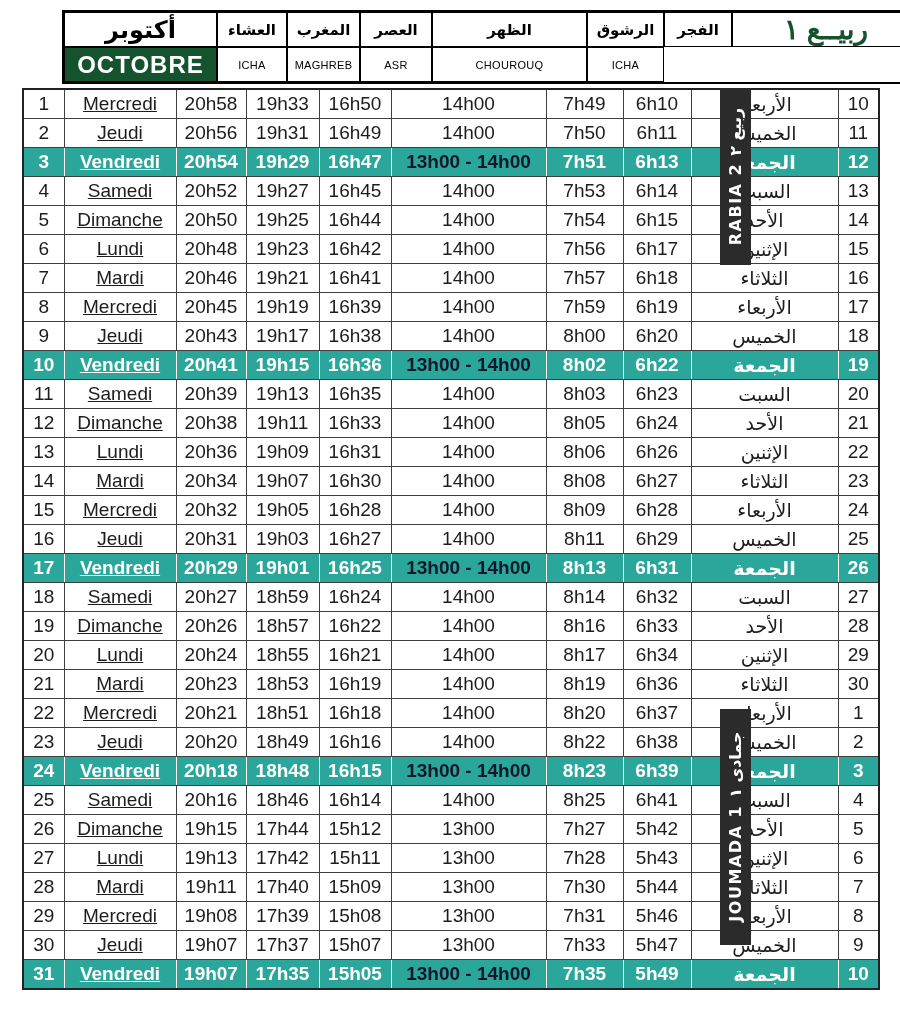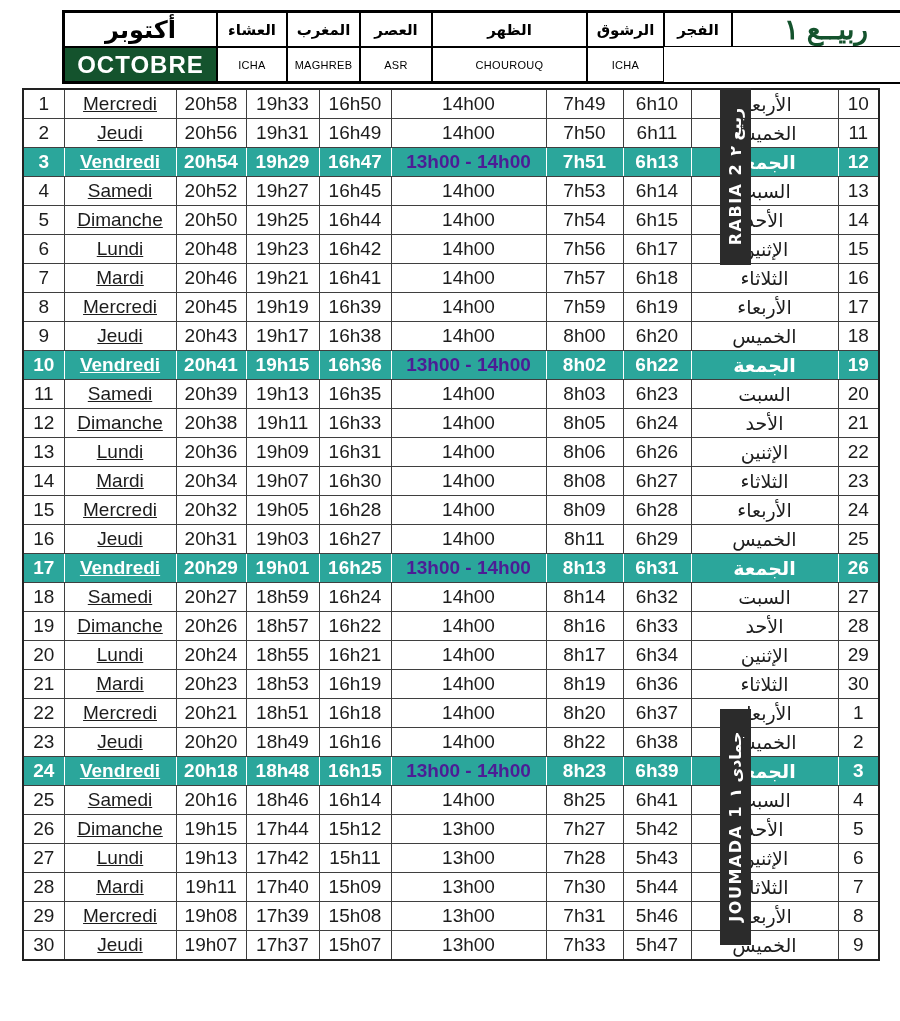--- a/index.html
+++ b/index.html
@@ -38,21 +38,21 @@
     text-align:center;vertical-align:middle;
     overflow:hidden;white-space:nowrap;
   }
   td.col-fr{text-align:left;padding-left:10px;text-decoration:underline;}
   td.col-ar{text-align:right;padding-right:8px;font-size:16px;direction:rtl;font-family:"DejaVu Sans",sans-serif;}
   tr.friday td{
     background:var(--hl,#2ba69b);
     color:#fff;font-weight:bold;
     border-left-color:#fff;border-right-color:#fff;
   }
-  tr.friday td.col-dohr{color:#4c1d95;}
+  tr.friday td.col-dohr{color:#0f172a;}
   tr.friday td:first-child{border-left-color:#3f3f3f;}
   tr.friday td:last-child{border-right-color:#3f3f3f;}
 
   
   .vbar{
     position:absolute;left:720px;width:31px;background:#2b2b2b;z-index:5;
     display:flex;align-items:center;justify-content:center;
   }
   .vbar span{
     transform:rotate(-90deg);
@@ -451,20 +451,32 @@
           <td class="col-fr">Jeudi</td>
           <td class="col-time">19h07</td>
           <td class="col-time">17h37</td>
           <td class="col-time">15h07</td>
           <td class="col-dohr">13h00</td>
           <td class="col-time">7h33</td>
           <td class="col-time">5h47</td>
           <td class="col-ar">الخميس</td>
           <td class="col-hijri">9</td>
         </tr>
+        <tr class="friday">
+          <td class="col-num">31</td>
+          <td class="col-fr">Vendredi</td>
+          <td class="col-time">19h07</td>
+          <td class="col-time">17h35</td>
+          <td class="col-time">15h05</td>
+          <td class="col-dohr">13h00 - 14h00</td>
+          <td class="col-time">7h35</td>
+          <td class="col-time">5h49</td>
+          <td class="col-ar">الجمعة</td>
+          <td class="col-hijri">10</td>
+        </tr>
       </tbody>
   </table>
 
   <div class="vbar" style="top: 88px; height: 177.3px; background: rgb(43, 43, 43);">
     <span>RABIA 2 ربيع ٢</span>
   </div>
   <div class="vbar" style="top: 708.55px; height: 236.4px; background: rgb(43, 43, 43);">
     <span>JOUMADA 1 جمادى ١</span>
   </div>
 

